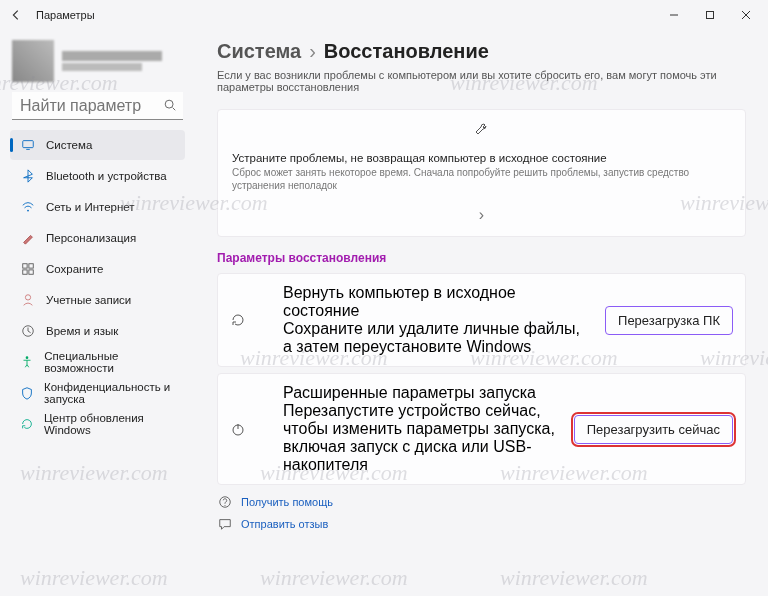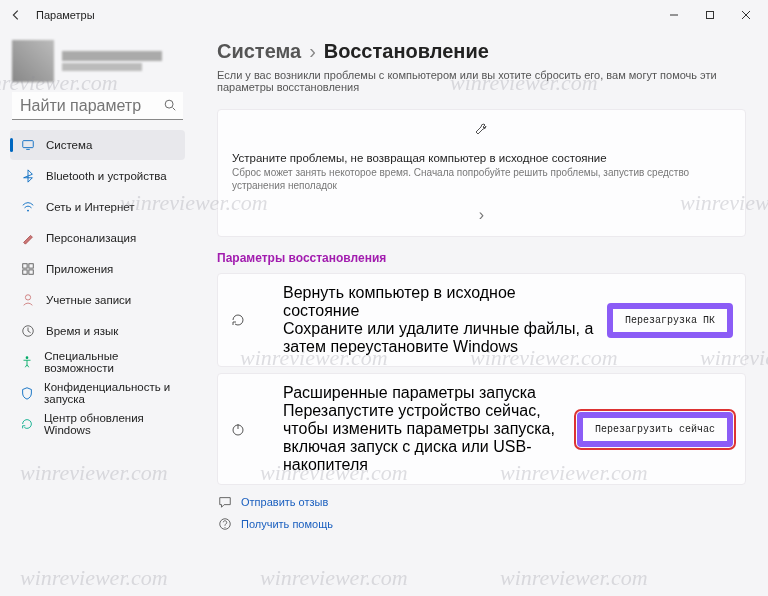--- a/index.html
+++ b/index.html
@@ -33,21 +33,21 @@
   .bc-sep { color:#888; font-weight:400;}
   .subtitle { font-size:11px; color:#555; margin-bottom:16px; }
   .card { background:#fdfdfe; border:1px solid #eceaee; border-radius:4px; padding:12px 14px; display:flex; align-items:center; gap:14px; margin-bottom:14px;flex-direction:column;}
   .card .txt { flex:1; }
   .card .t1 { font-size:11.5px; color:#222; }
   .card .t2 { font-size:10px; color:#777; margin-top:2px; line-height:1.3;}
   .chev { color:#777; }
   .section-h { font-size:12px; font-weight:600; color:#a21caf; margin:4px 0 8px 0;}
   .row { background:#fdfdfe; border:1px solid #eceaee; border-radius:4px; padding:10px 12px; display:flex; align-items:center; gap:12px; margin-bottom:6px;}
   .row .txt { flex:1;margin-left:25px; }
-  .btn { background:#fdfdfe; border:6px solid #8b5cf6; border-radius:4px; padding:6px 12px; font-size:10px; color:#222; cursor:pointer; white-space:nowrap;font-family:Liberation Mono, monospace;}
+  .btn { background:#fdfdfe; border:1px solid #8b5cf6; border-radius:4px; padding:6px 12px; font-size:13px; color:#222; cursor:pointer; white-space:nowrap;}
   .btn.hl { outline:2px solid #d33; outline-offset:1px;}
   .links { margin-top:10px; display:flex; flex-direction:column; gap:8px;}
   .linkrow { display:flex; align-items:center; gap:8px; font-size:11px; color:#1a5fbf; cursor:pointer;}
   .linkrow .licon { color:#555; width:16px; display:flex; justify-content:center;}
   .wm { pointer-events:none; position:absolute; color:rgba(140,140,150,0.28); font-size:22px; font-style:italic; font-family:Georgia,serif; white-space:nowrap;}
 </style>
 </head>
 <body>
 
 <div class="window">
@@ -133,21 +133,21 @@
           </div>
         <div class="nav-item">
             <span class="nicon">
               <svg width="14" height="14" viewBox="0 0 16 16">
                 <rect x="2" y="2" width="5" height="5" fill="none" stroke="#555"></rect>
                 <rect x="9" y="2" width="5" height="5" fill="none" stroke="#555"></rect>
                 <rect x="2" y="9" width="5" height="5" fill="none" stroke="#555"></rect>
                 <rect x="9" y="9" width="5" height="5" fill="none" stroke="#555"></rect>
               </svg>
             </span>
-            <span>Приложения</span>
+            <span>Сохраните</span>
           </div>
         <div class="nav-item">
             <span class="nicon">
               <svg width="14" height="14" viewBox="0 0 16 16">
                 <circle cx="8" cy="5" r="3" fill="none" stroke="#c77"></circle>
                 <path d="M3 14 Q8 9 13 14" fill="none" stroke="#c77"></path>
               </svg>
             </span>
             <span>Учетные записи</span>
           </div>
@@ -236,34 +236,34 @@
           <div class="t1">Расширенные параметры запуска</div>
           <div class="t2">Перезапустите устройство сейчас, чтобы изменить параметры запуска, включая запуск с диска или USB-накопителя</div>
         </div>
         <div class="btn hl">Перезагрузить сейчас</div>
       </div>
 
       <div class="links">
         <div class="linkrow">
           <span class="licon">
               <svg width="14" height="14" viewBox="0 0 16 16">
-                <path d="M2 3h12v8H7l-3 3v-3H2z" fill="none" stroke="#555"></path>
-              </svg>
-            </span>
-          <span>Отправить отзыв</span>
-        </div>
-        <div class="linkrow">
-          <span class="licon">
-              <svg width="14" height="14" viewBox="0 0 16 16">
                 <circle cx="8" cy="8" r="6" fill="none" stroke="#555"></circle>
                 <path d="M6 6a2 2 0 1 1 3 2c-1 .5-1 1-1 2" fill="none" stroke="#555"></path>
                 <circle cx="8" cy="12" r=".6" fill="#555"></circle>
               </svg>
             </span>
           <span>Получить помощь</span>
+        </div>
+        <div class="linkrow">
+          <span class="licon">
+              <svg width="14" height="14" viewBox="0 0 16 16">
+                <path d="M2 3h12v8H7l-3 3v-3H2z" fill="none" stroke="#555"></path>
+              </svg>
+            </span>
+          <span>Отправить отзыв</span>
         </div>
       </div>
     </div>
   </div>
 </div>
 
 <div class="wm" style="left:-30px; top:70px;">winreviewer.com</div>
 <div class="wm" style="left:120px; top:190px;">winreviewer.com</div>
 <div class="wm" style="left:450px; top:70px;">winreviewer.com</div>
 <div class="wm" style="left:680px; top:190px;">winreviewer.com</div>

